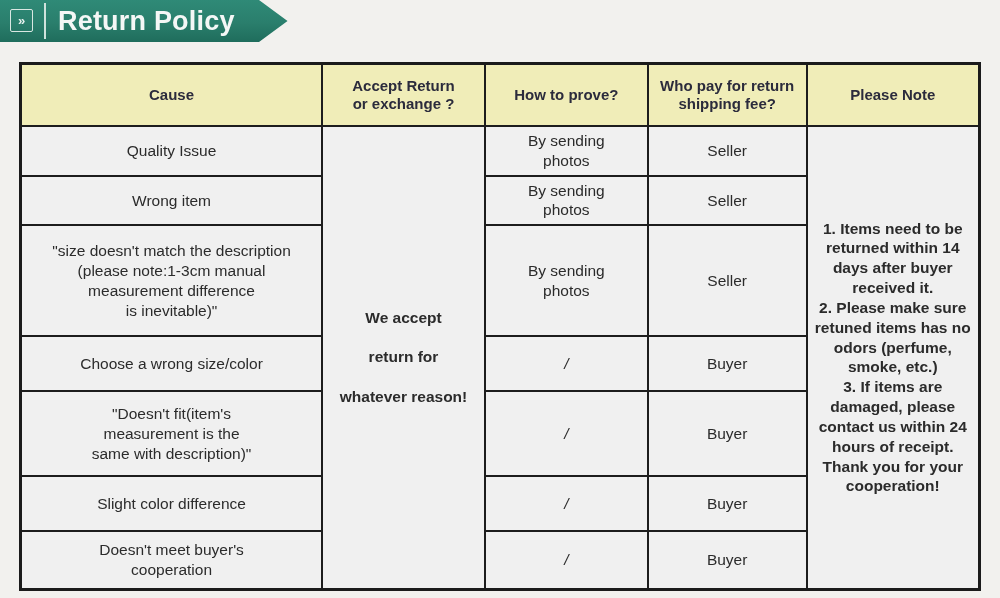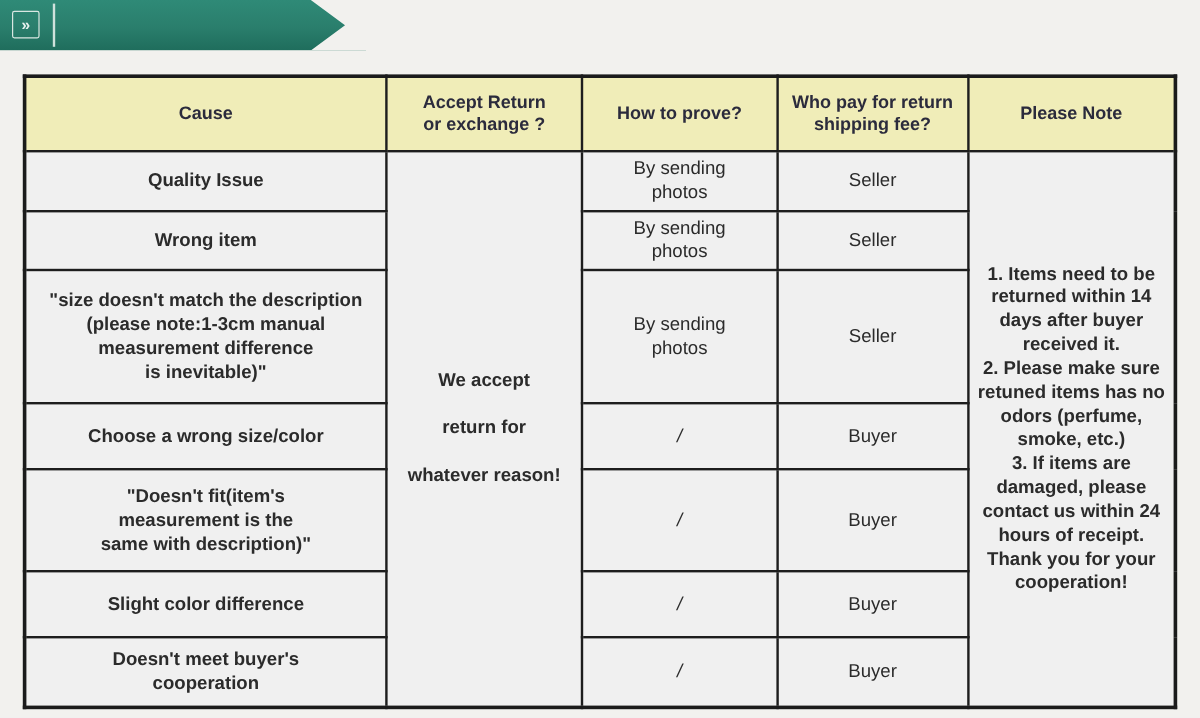--- a/index.html
+++ b/index.html
@@ -107,21 +107,21 @@
     height: 52px;
   }
   .col-cause    { width: 300px; }
   .col-accept   { width: 162px; }
   .col-prove    { width: 162px; }
   .col-who      { width: 158px; }
   .col-note     { width: 172px; }
 
   .cell-cause {
     font-size: 15.5px;
-    font-weight: bold;
+    font-weight: normal;
   }
   .cell-accept {
     font-size: 16px;
     line-height: 2.1;
     font-weight: bold;
   }
   .cell-note {
     font-weight: bold;
     font-size: 15px;
     line-height: 1.32;
@@ -136,20 +136,21 @@
   }
   .multiline { white-space: pre-line; }
 </style>
 </head>
 <body>
 
 <div id="banner">
   <div id="banner-shape"></div>
   <div id="banner-icon">»</div>
   <div id="banner-divider"></div>
+  <div id="banner-title">Return Policy</div>
   <div id="banner-notch"></div>
 </div>
 
 <table id="policy-table">
   <colgroup>
     <col class="col-cause">
       <col class="col-accept">
       <col class="col-prove">
       <col class="col-who">
       <col class="col-note">

